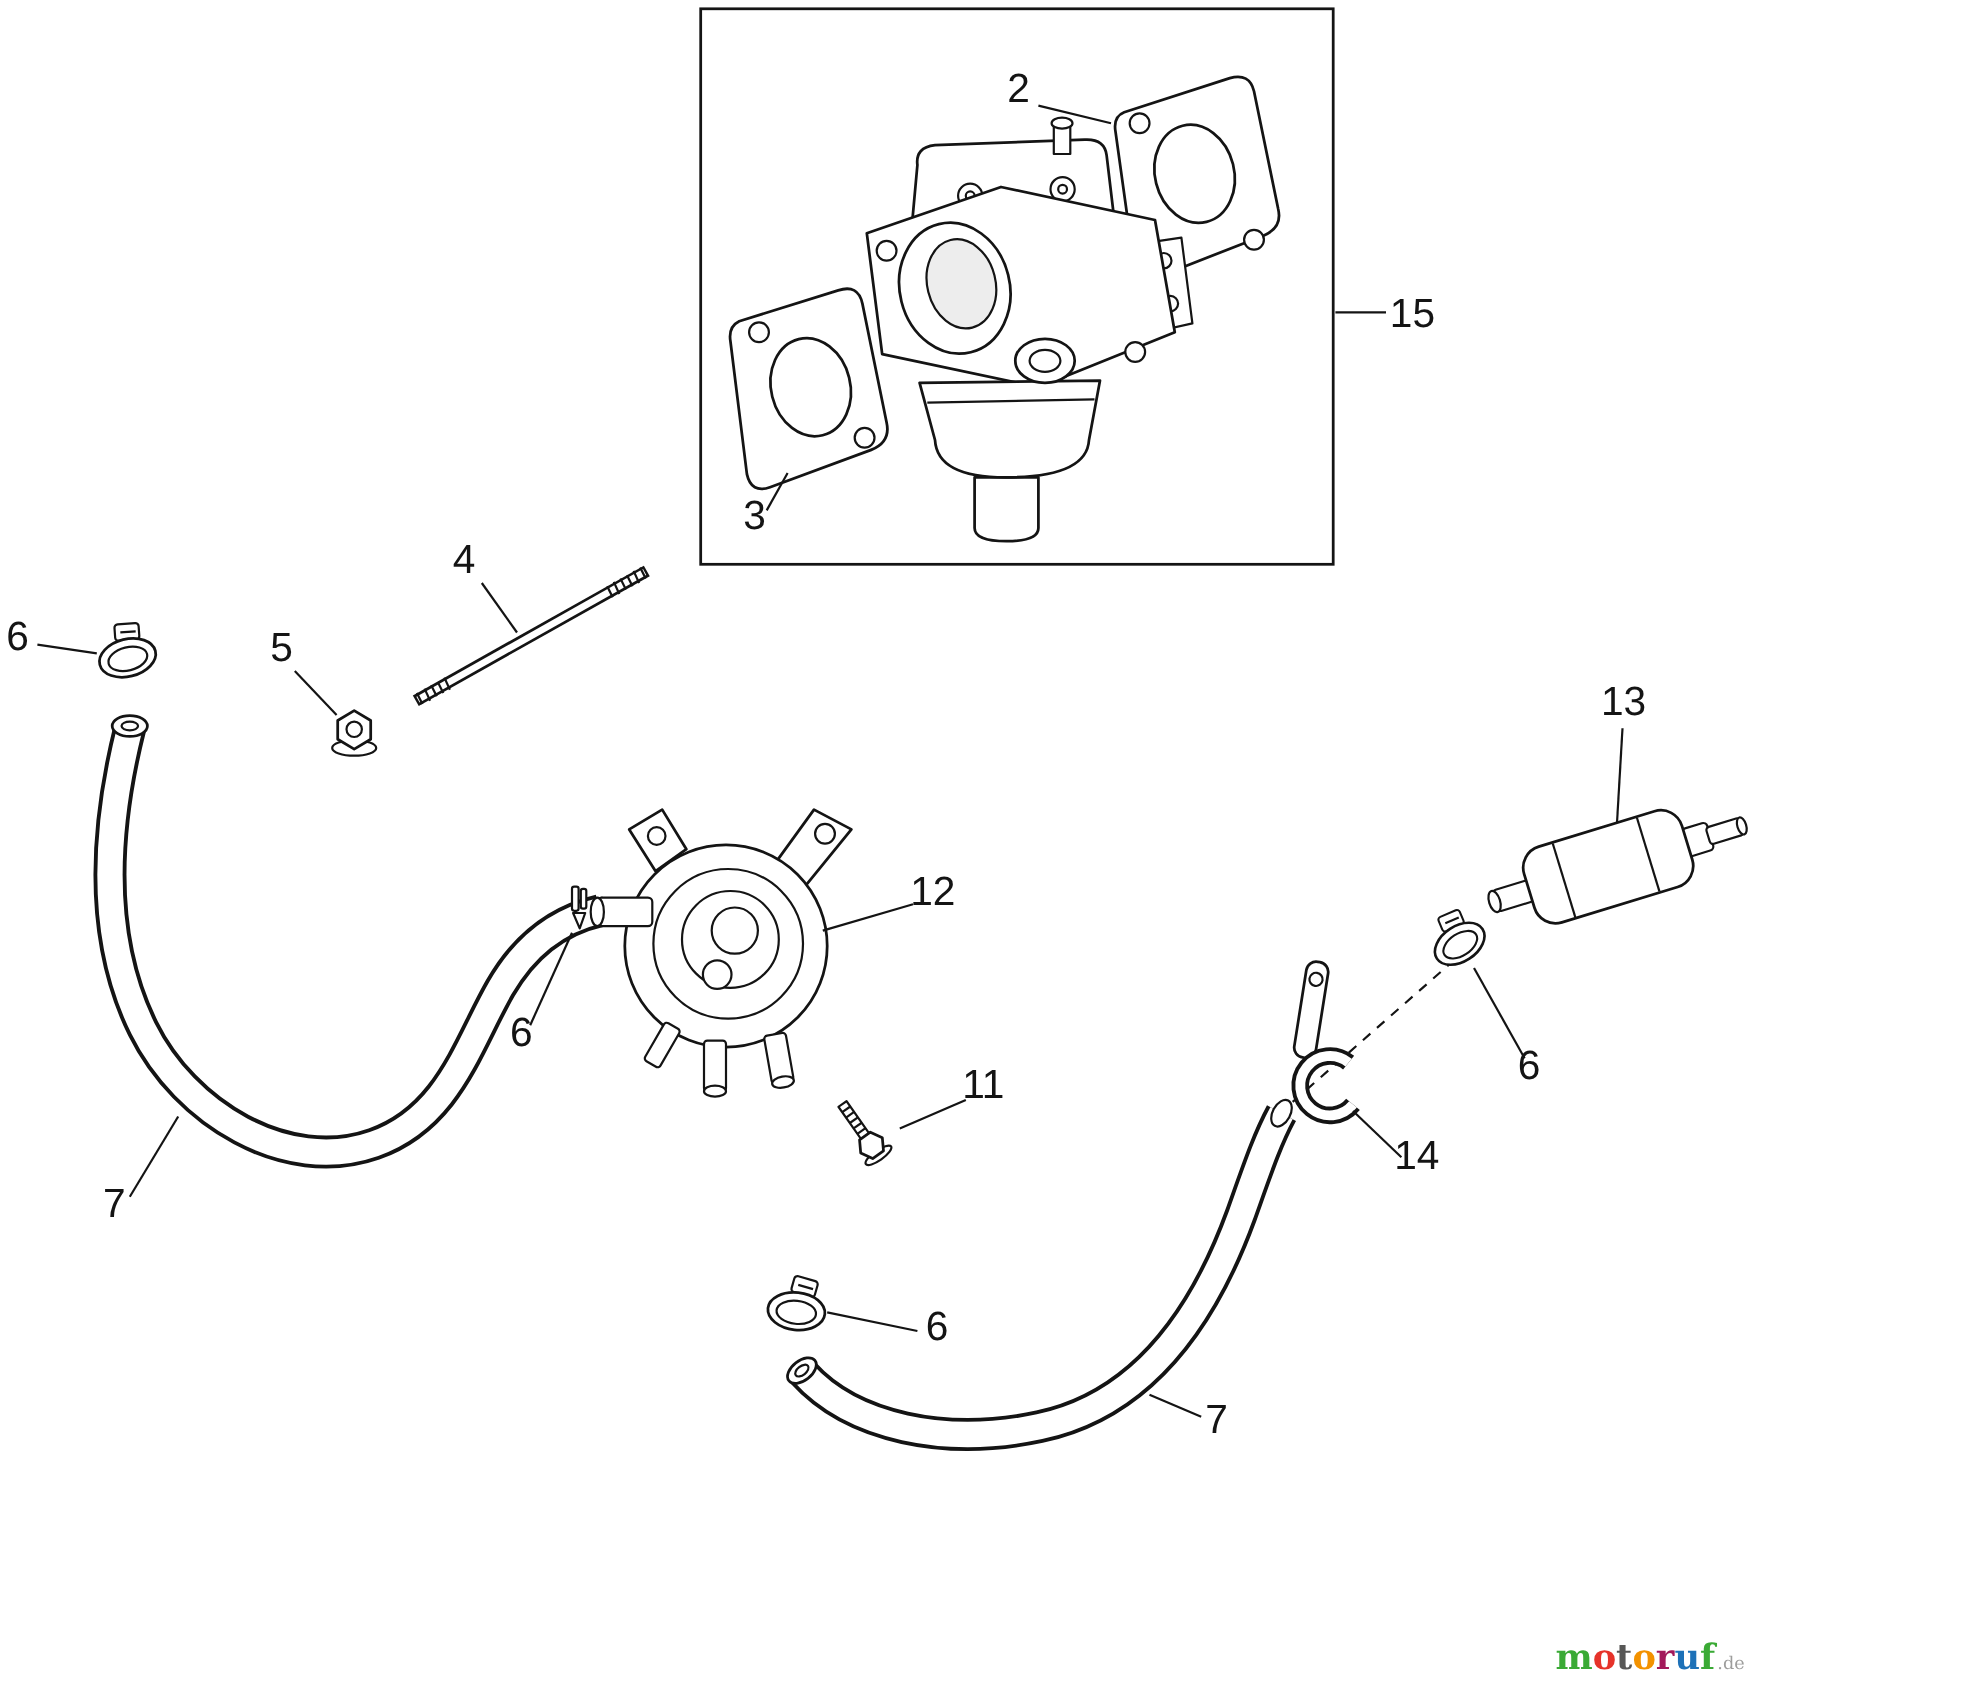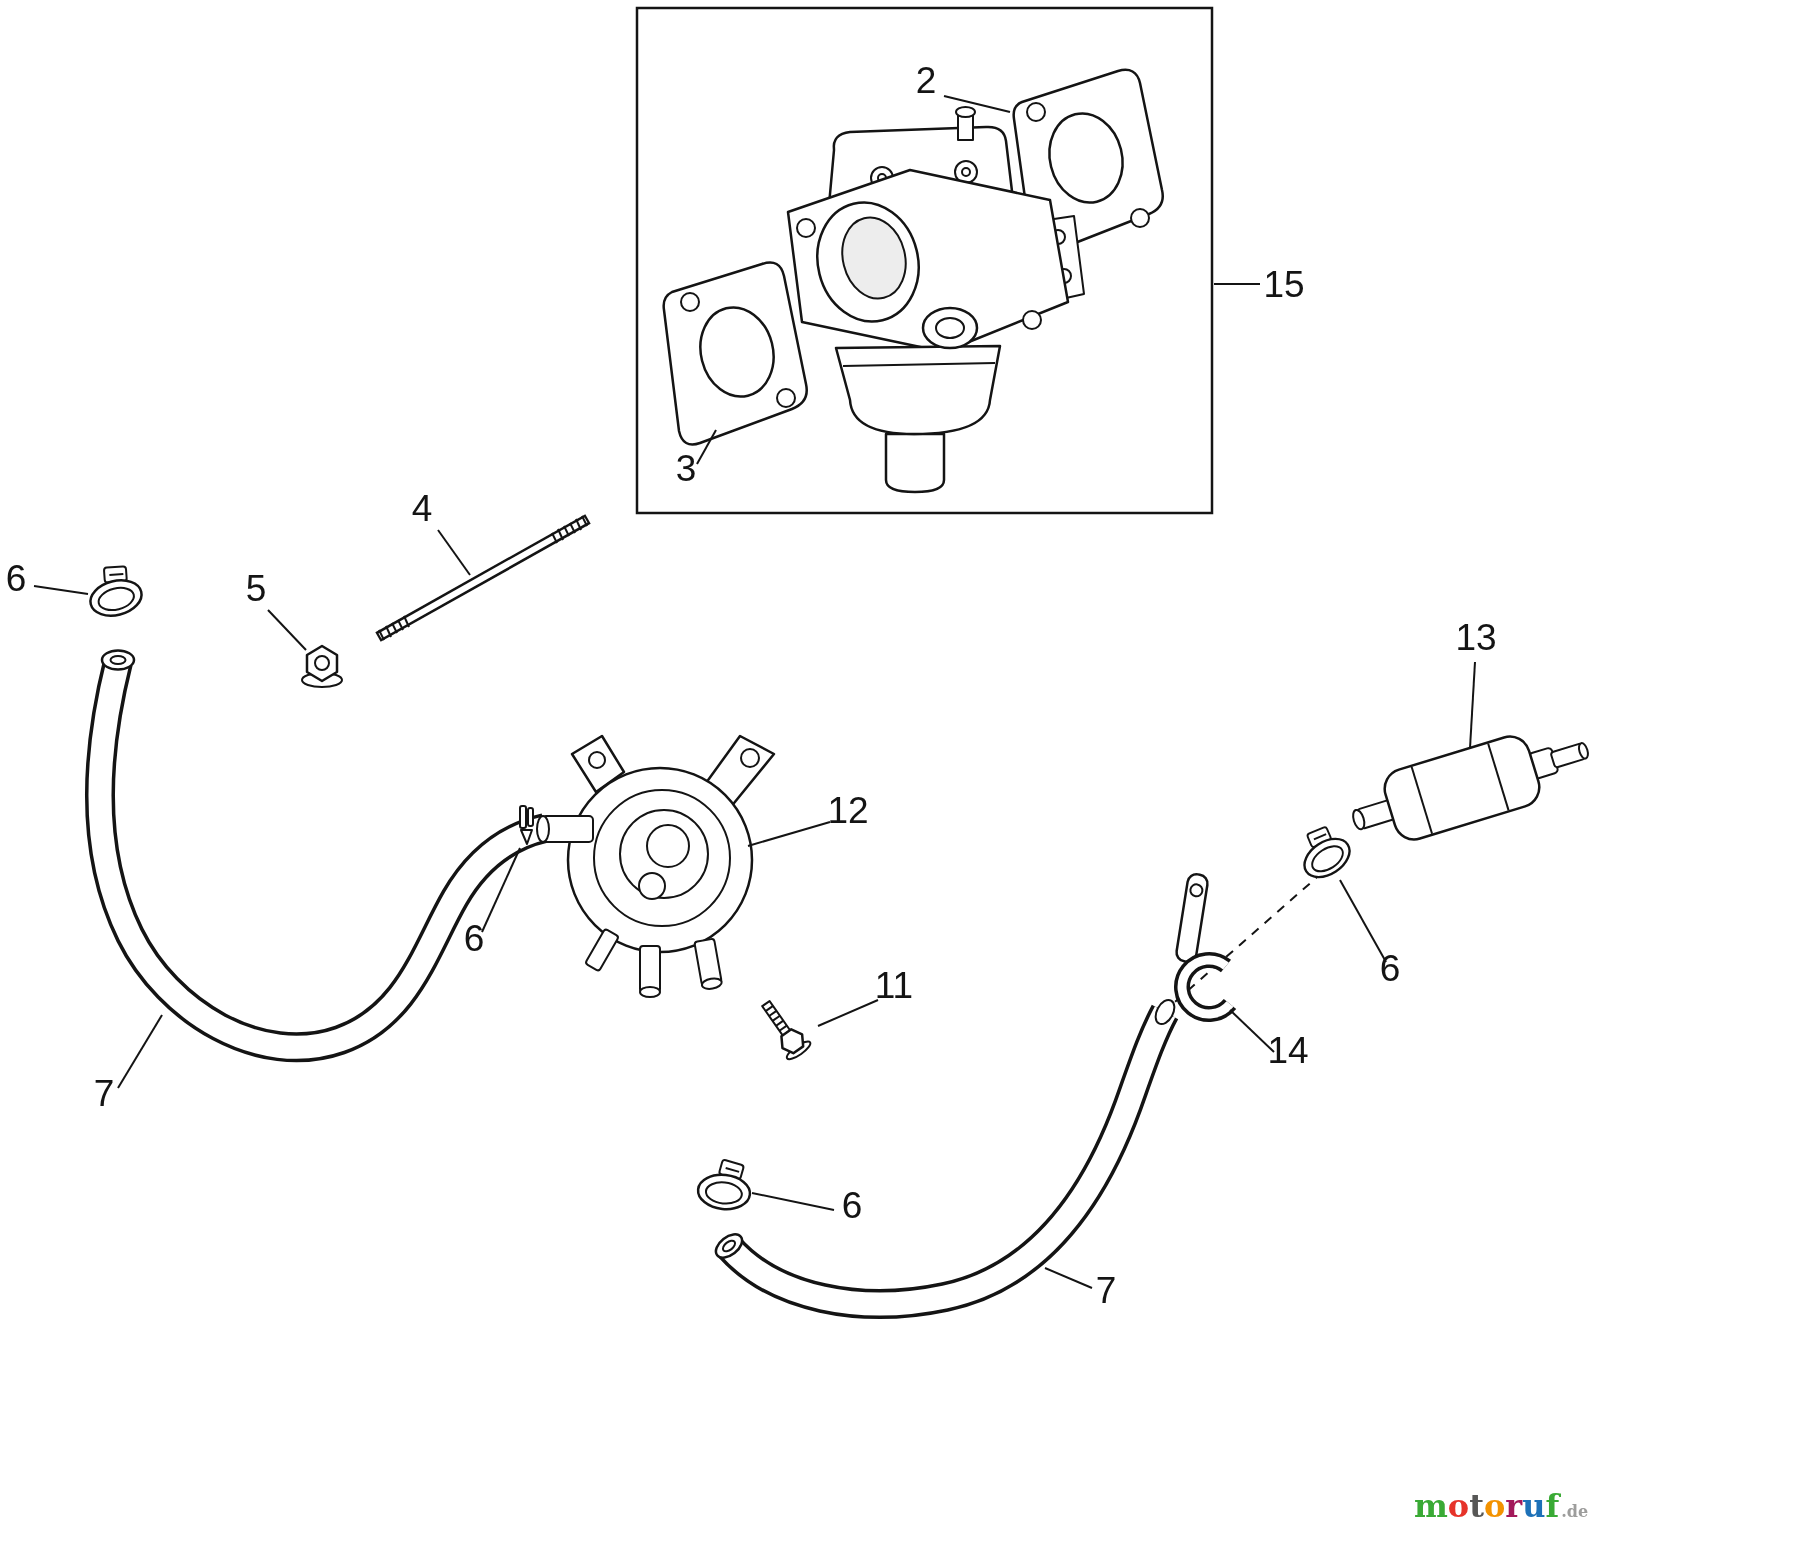--- a/index.html
+++ b/index.html
@@ -19,21 +19,21 @@
   .hoseO{fill:none;stroke:var(--line-color,#141414);stroke-width:30}
   .hoseI{fill:none;stroke:#fff;stroke-width:23}
   .rodO{stroke:var(--line-color,#141414);stroke-width:11;fill:none}
   .rodI{stroke:#fff;stroke-width:6;fill:none}
   .tick{stroke:var(--line-color,#141414);stroke-width:2}
   .callout{font-family:"Liberation Sans",sans-serif;font-size:37px;fill:var(--line-color,#141414);text-anchor:middle}
   .watermark{
     position:absolute;left:1414px;top:1490px;white-space:nowrap;
     font-family:"DejaVu Serif",serif;font-weight:700;font-size:32px;line-height:1;
   }
-  .wm-suffix{font-size:16px;font-weight:700;margin-left:2px}
+  .wm-suffix{font-size:16px;font-weight:400;margin-left:2px}
 </style>
 </head>
 <body style="background: rgb(255, 255, 255);">
 
 <svg class="diagram" width="1800" height="1552" viewBox="0 0 1800 1552">
 
   <defs>
     <g id="worm-clamp">
       <g transform="rotate(10)">
         <rect class="fw2" x="-10" y="-31" width="22" height="15" rx="3"></rect>

